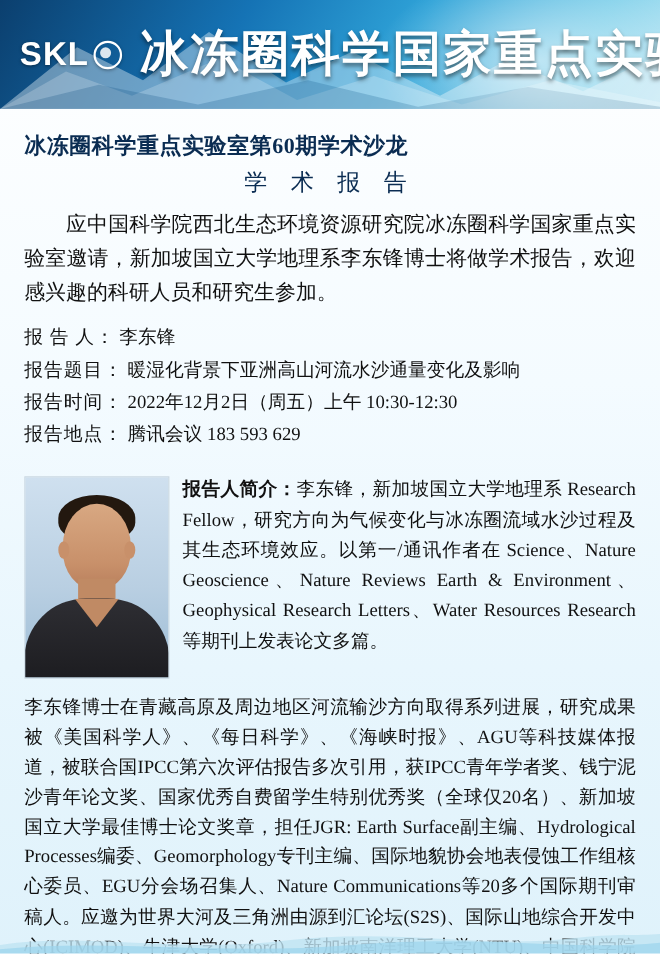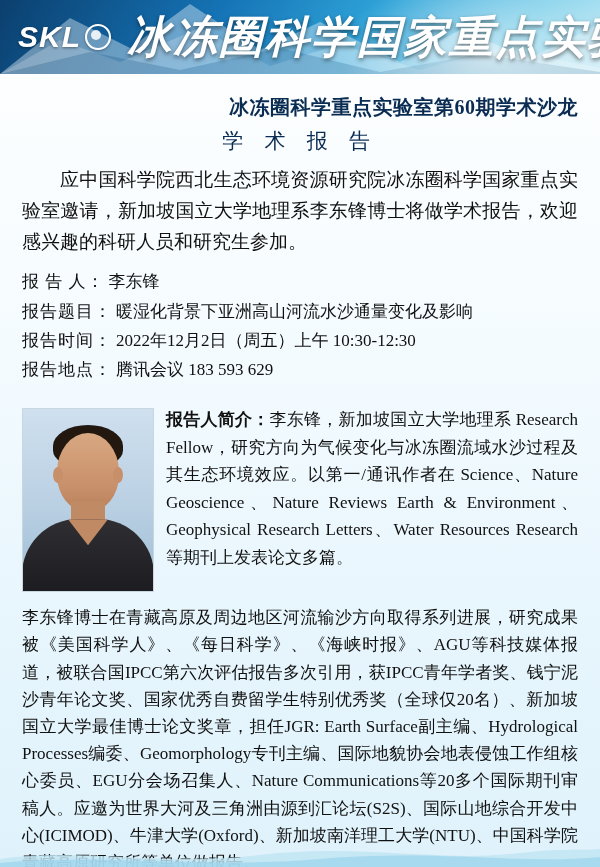--- a/index.html
+++ b/index.html
@@ -21,24 +21,23 @@
     background:
       linear-gradient(to bottom, #ffffff 0%, #f4fbff 40%, #e8f6fd 70%, #dff2fb 100%);
     box-sizing: border-box;
     overflow: hidden;
   }
 
   
   .banner {
     position: relative;
     width: 600px;
-    height: 74px;
+    height: 99px;
     overflow: hidden;
     background: linear-gradient(120deg, #0b3f6e 0%, #1573b5 35%, #2fa3d8 60%, #7fd0ea 85%, #bfe8f5 100%);
-    font-style: italic;
   }
   .banner .mountain {
     position: absolute;
     bottom: 0;
     left: 0;
     width: 600px;
     height: 96px;
     opacity: 0.75;
   }
   .banner .glow {
@@ -98,21 +97,21 @@
     text-shadow: 0 2px 4px rgba(0,0,0,0.5);
     white-space: nowrap;
   }
 
   
   .content {
     padding: 14px 22px 8px 22px;
   }
 
   .doc-title {
-    text-align: right;
+    text-align: left;
     font-size: 20px;
     font-weight: bold;
     color: #0a2c52;
     letter-spacing: 0.5px;
     margin: 6px 0 2px 0;
   }
   .doc-subtitle {
     text-align: center;
     font-size: 21px;
     font-weight: normal;

